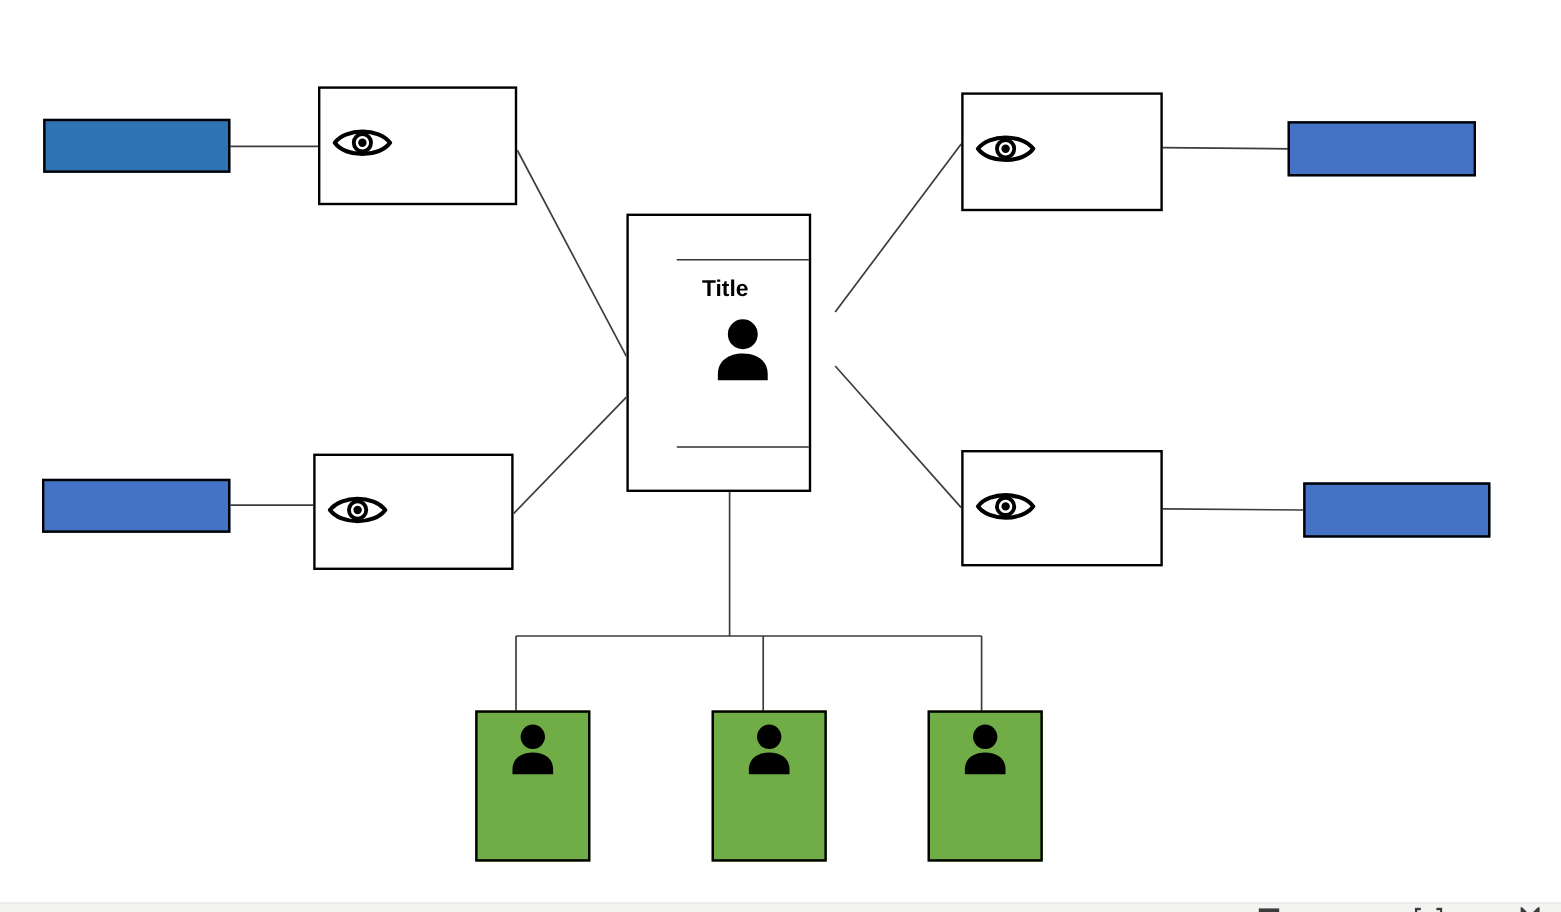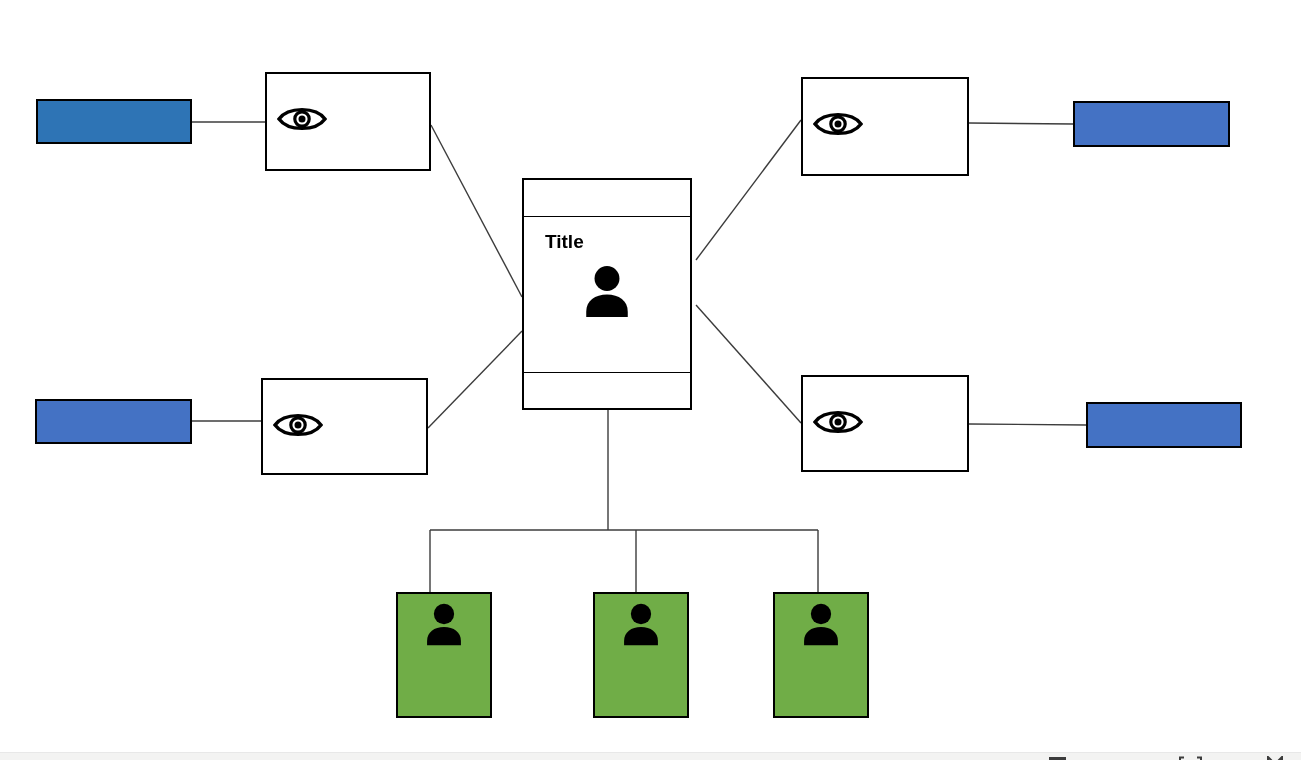--- a/index.html
+++ b/index.html
@@ -96,21 +96,21 @@
     <svg class="eye" viewBox="0 0 50 32">
         <use href="#eye-glyph"></use>
       </svg>
   </div>
   <div class="shape eye-box" style="left:801px; top:375px; width:168px; height:97px;">
     <svg class="eye" viewBox="0 0 50 32">
         <use href="#eye-glyph"></use>
       </svg>
   </div>
 
-  <div class="shape center-card" style="left:522px; top:178px; width:170px; height:232px;">
+  <div class="shape center-card" style="left:522px; top:178px; width:154px; height:232px;padding-left:40px;">
     <div class="card-header"></div>
     <div class="card-body">
       <div class="card-title">Title</div>
       <svg class="person" viewBox="0 0 48 52">
           <use href="#person-glyph"></use>
         </svg>
     </div>
     <div class="card-footer"></div>
   </div>
 

